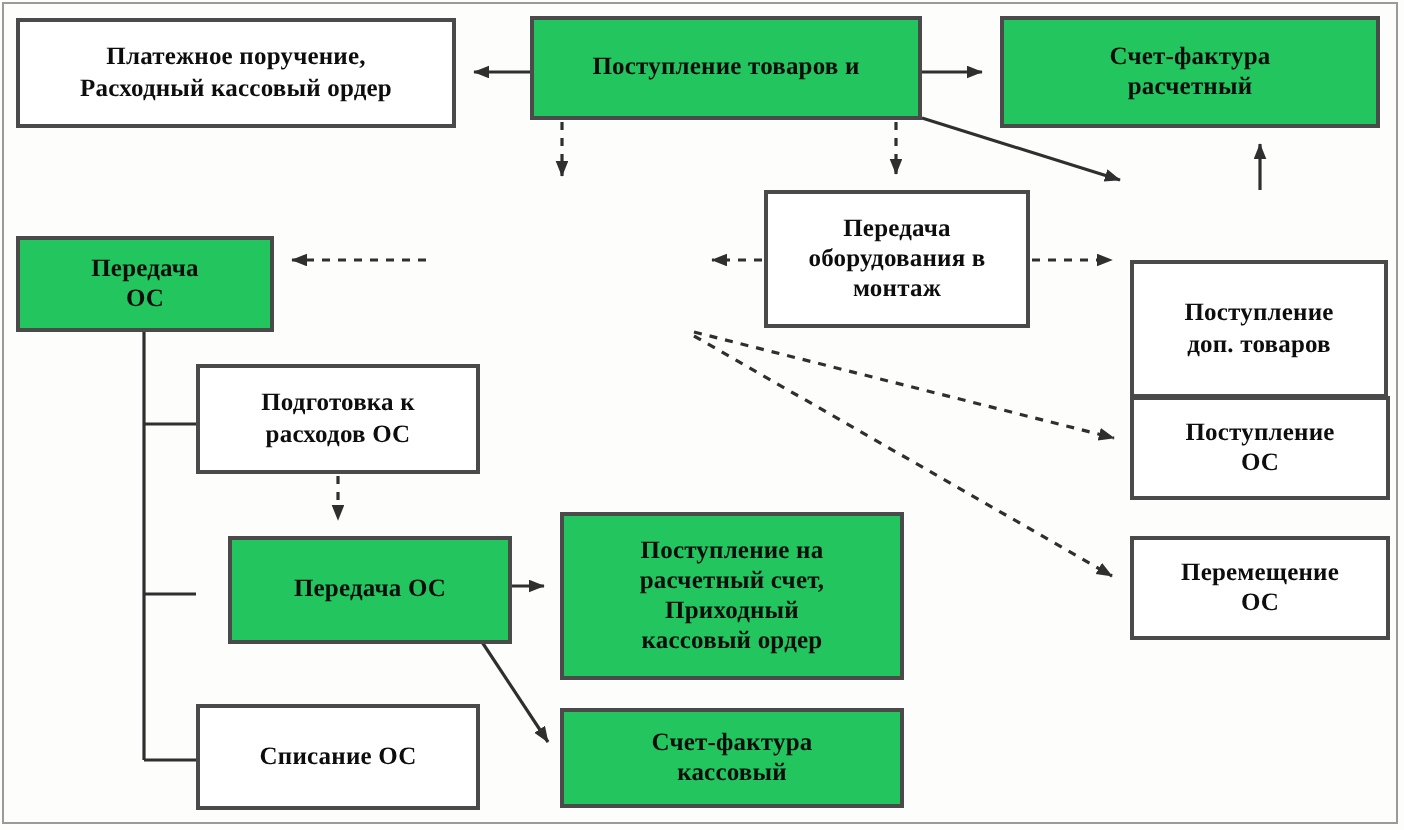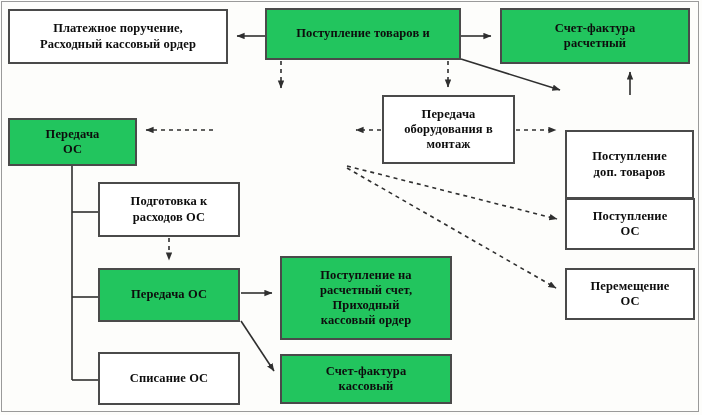--- a/index.html
+++ b/index.html
@@ -133,21 +133,21 @@
   </div>
 
   <div class="node shaded" style="left:8px;top:118px;width:129px;height:48px;">
     <span class="lbl"><span>Передача</span><br><span>ОС</span></span>
   </div>
 
   <div class="node" style="left:98px;top:182px;width:142px;height:55px;">
     <span class="lbl"><span>Подготовка к</span><br><span>расходов ОС</span></span>
   </div>
 
-  <div class="node shaded" style="left:98px;top:268px;width:142px;height:54px;">
+  <div class="node shaded" style="left:114px;top:268px;width:142px;height:54px;">
     <span class="lbl">Передача ОС</span>
   </div>
 
   <div class="node" style="left:98px;top:352px;width:142px;height:53px;">
     <span class="lbl">Списание ОС</span>
   </div>
 
   <div class="node shaded" style="left:280px;top:256px;width:172px;height:84px;">
     <span class="lbl"><span>Поступление на</span><br><span>расчетный счет,</span><br><span>Приходный</span><br><span>кассовый ордер</span></span>
   </div>

